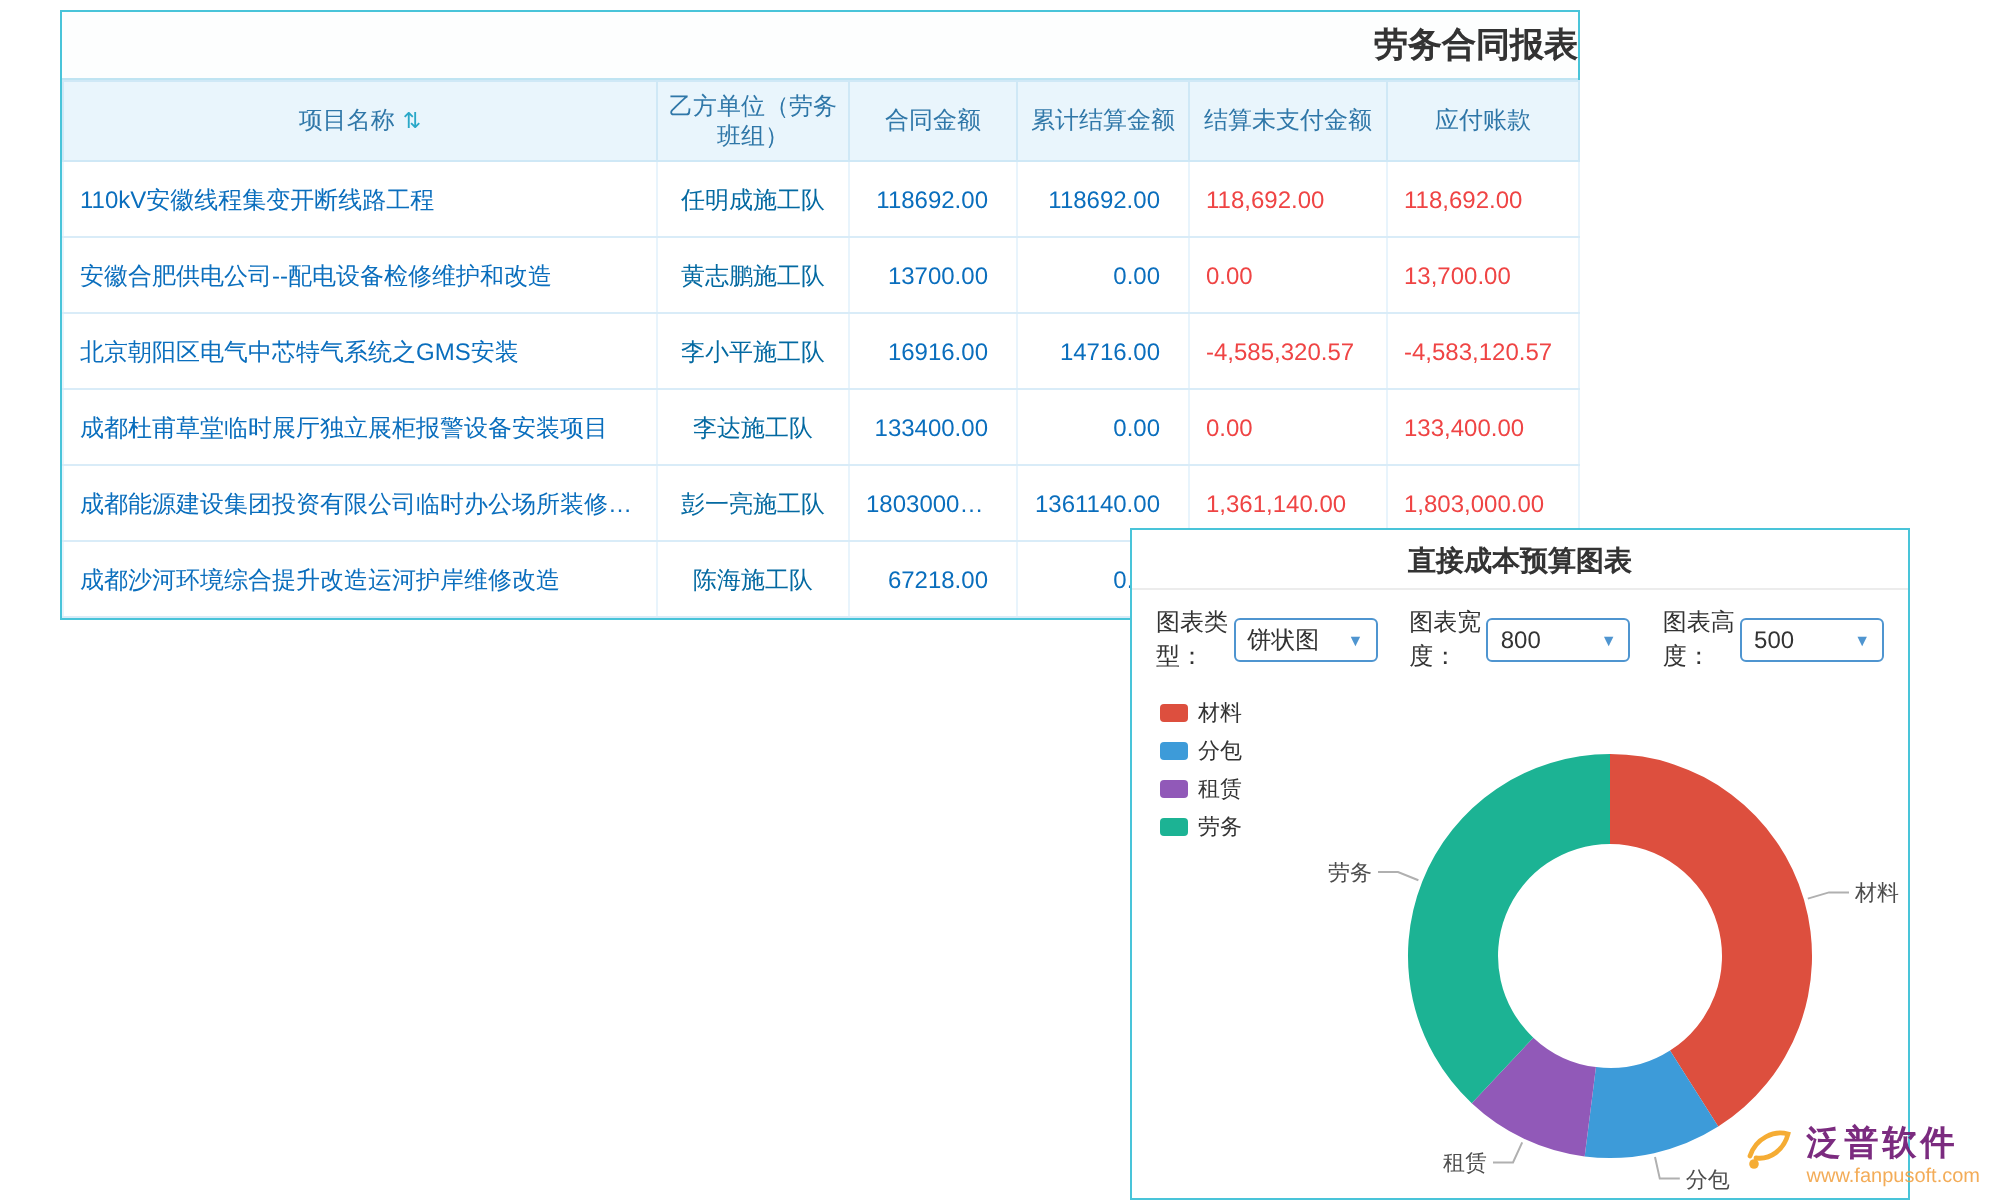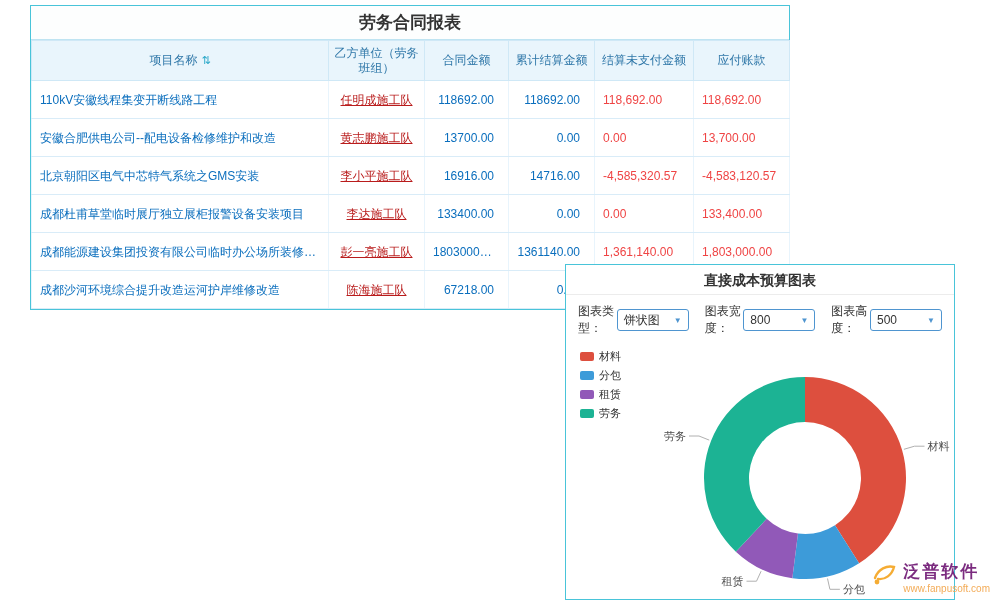--- a/index.html
+++ b/index.html
@@ -2,31 +2,31 @@
 <html><head>
 <meta charset="utf-8">
 <style>
   * { margin:0; padding:0; box-sizing:border-box; }
   html,body { width:1000px; height:600px; background:#fff; overflow:hidden;
     font-family:"Liberation Sans","DejaVu Sans",sans-serif; position:relative; }
 
   
   .report-panel { position:absolute; left:30px; top:5px; width:760px;
     border:1px solid #49c4d9; background:#fff; }
-  .report-title { height:34px; line-height:34px; text-align:center; font-size:17px;
+  .report-title { height:34px; line-height:34px; text-align:right; font-size:17px;
     font-weight:bold; color:#333; border-bottom:1px solid #bfe4f2; background:#fdfefe; }
   table.report-table { width:100%; border-collapse:collapse; table-layout:fixed; font-size:12px; }
   .report-table th { background:#e9f5fc; color:#2f77a8; font-weight:normal;
     border:1px solid #cfe8f6; padding:4px 3px; height:40px; text-align:center;
     line-height:15px; cursor:pointer; }
   .report-table td { border:1px solid #e8f4fc; border-bottom:1px solid #d9ecf8;
     padding:4px 8px; height:38px; line-height:16px; color:#333; white-space:nowrap;
     overflow:hidden; text-overflow:ellipsis; background:#fff; }
   td.col-project { color:#0a6ebd; text-align:left; cursor:pointer; }
-  td.col-unit    { color:#b91c1c; text-align:center;text-decoration:underline; }
+  td.col-unit    { color:#0369a1; text-align:center; }
   td.col-contract, td.col-settled { color:#0a6ebd; text-align:right; padding-right:14px; }
   td.col-unpaid, td.col-payable   { color:#ef4444; padding-right:10px; }
   .sort-icon { color:#2aa8c8; margin-left:4px; font-size:11px; }
 
   
   .chart-panel { position:absolute; left:565px; top:264px; width:390px; height:336px;
     border:1px solid #49c4d9; background:#fff; }
   .chart-title { height:30px; line-height:30px; text-align:center; font-weight:bold;
     font-size:14px; color:#333; border-bottom:1px solid #ececec; }
   .chart-controls { display:flex; align-items:center; gap:16px; padding:8px 12px;

